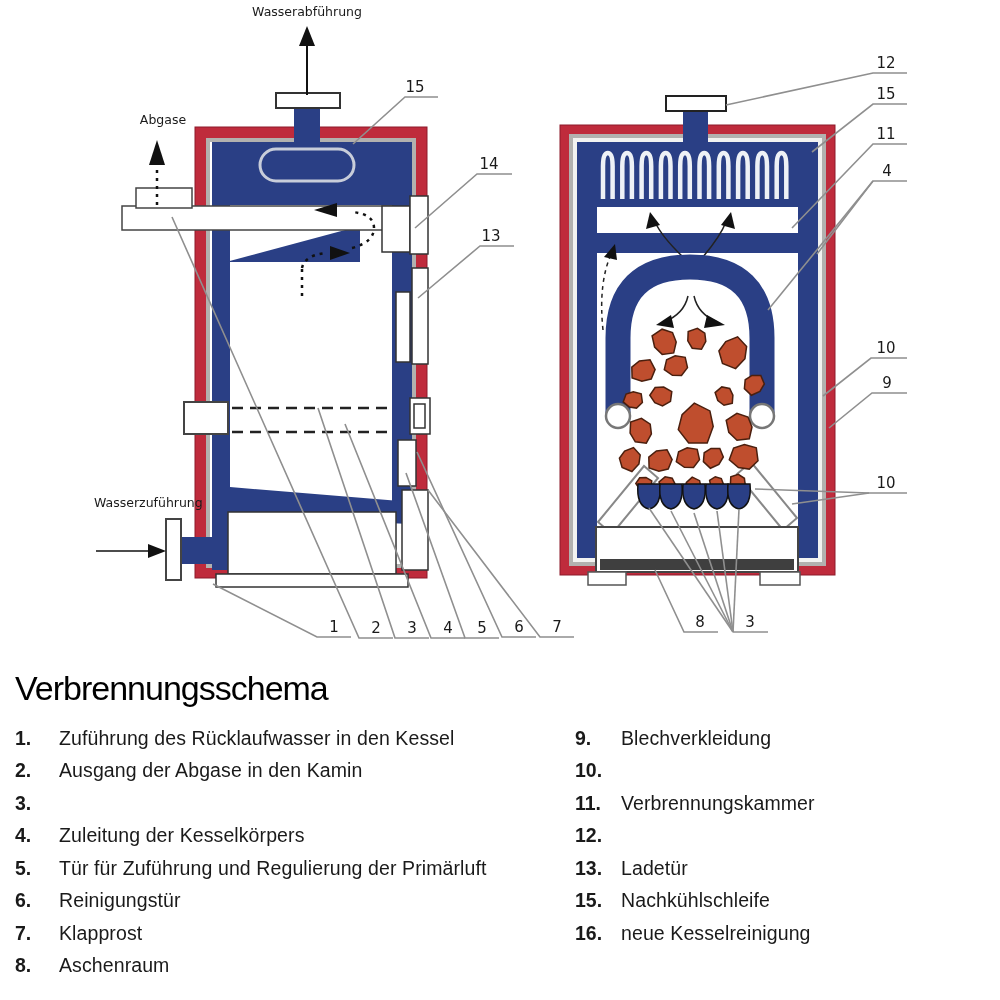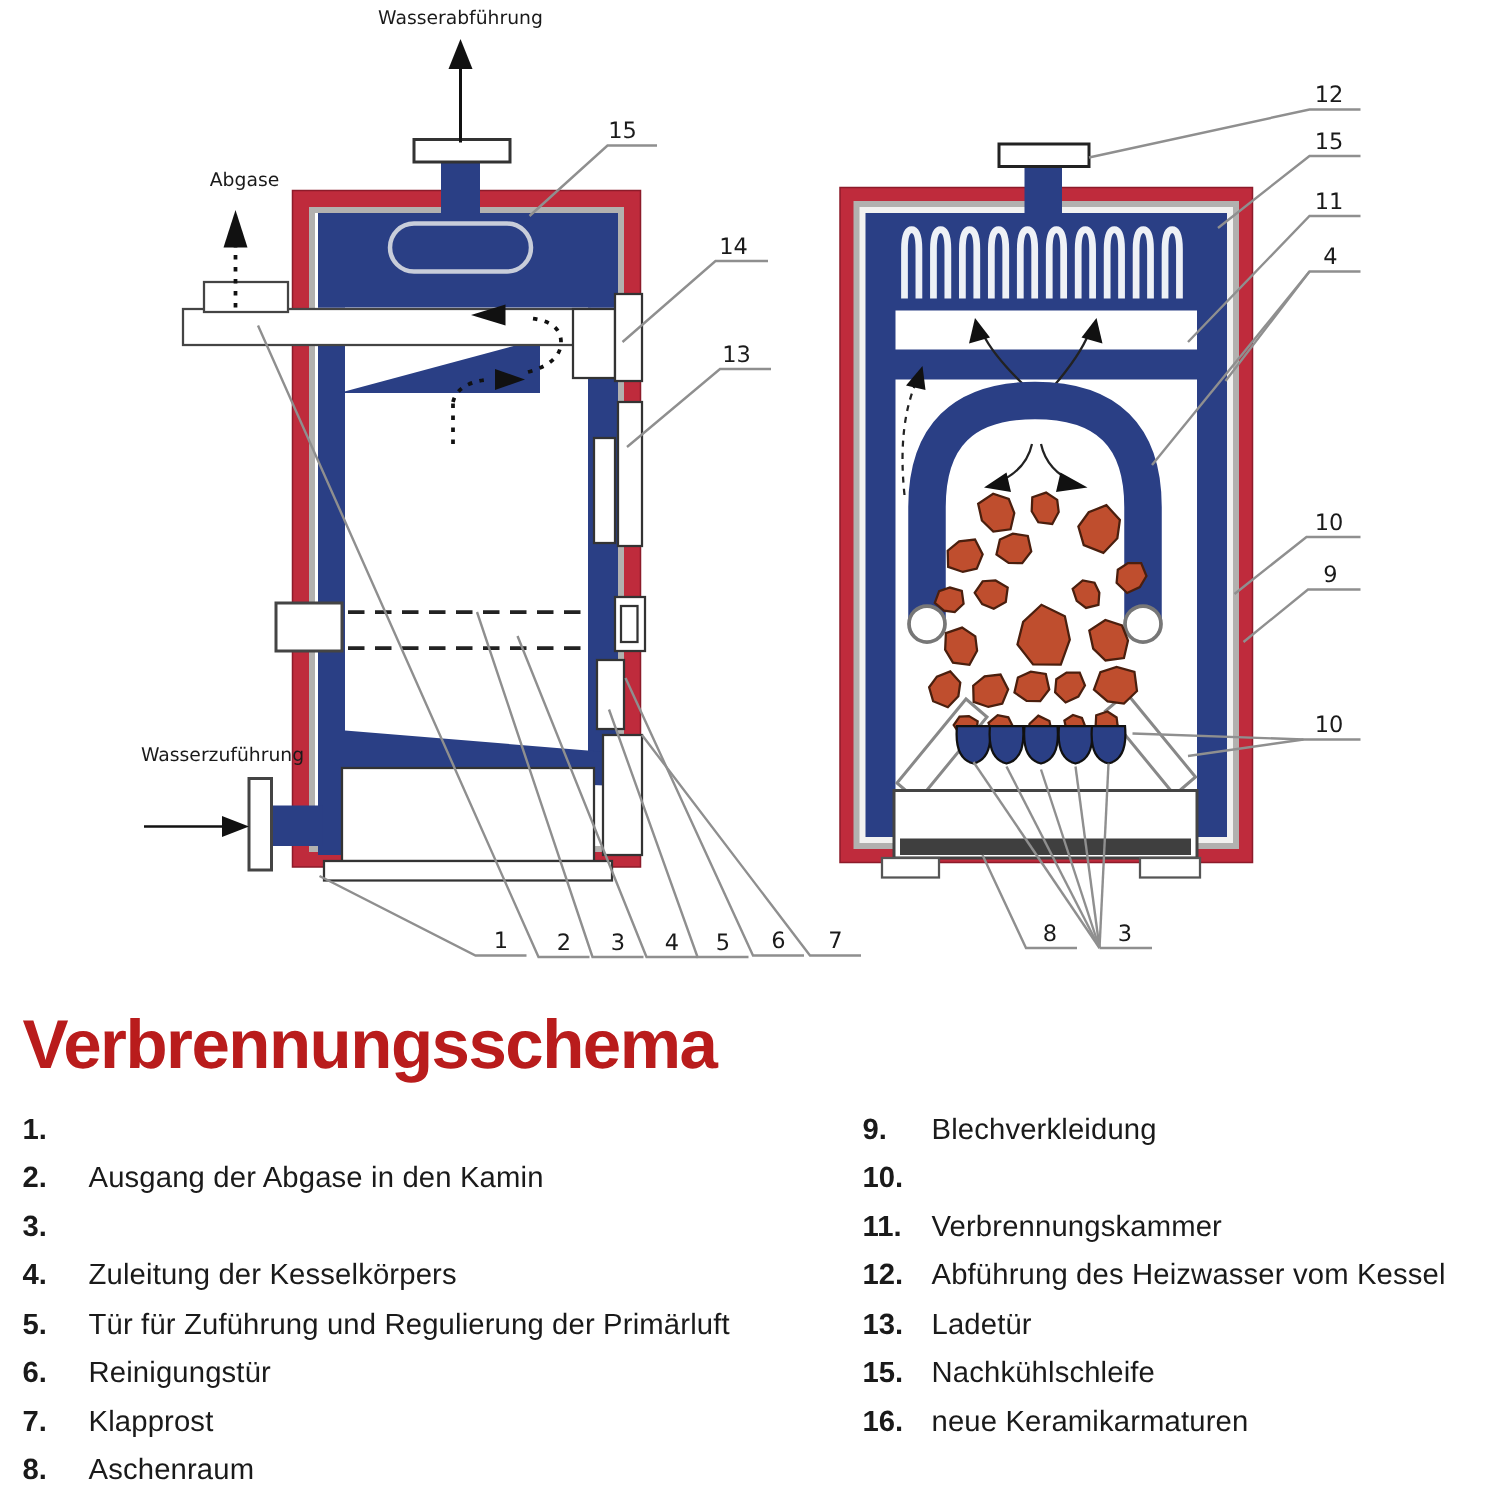--- a/index.html
+++ b/index.html
@@ -10,22 +10,22 @@
     --ink:#1a1a1a; --ash:#3f3f3f;
   }
   html,body{margin:0;padding:0;background:#ffffff;}
   body{width:1000px;height:1000px;font-family:"Liberation Sans",sans-serif;color:var(--ink);overflow:hidden;}
   svg{display:block;}
   svg text{font-family:"DejaVu Sans",sans-serif;fill:#1a1a1a;}
   .flow-label{font-size:12.5px;}
   .callout{font-size:15px;}
   .leader{fill:none;stroke:var(--leader);stroke-width:1.6;}
   .content{padding:0 10px 0 15px;}
-  h1{margin:14px 0 20px 0;font-size:46px;font-weight:bold;letter-spacing:-1px;
-     font-family:"Liberation Sans",sans-serif;color:#b91c1c;}
+  h1{margin:14px 0 20px 0;font-size:34px;font-weight:normal;letter-spacing:-1px;
+     font-family:"Liberation Sans",sans-serif;color:#000000;}
   .legend{display:grid;grid-template-columns:560px 1fr;}
   .lrow{display:flex;align-items:baseline;margin-bottom:11px;font-size:19.5px;line-height:1.1;}
   .lnum{font-weight:bold;flex:none;width:44px;}
   .col-right .lnum{width:46px;}
   .ltxt{letter-spacing:0.1px;}
 </style>
 </head>
 <body>
 
 <svg width="1000" height="655" viewBox="0 0 1000 655">
@@ -229,20 +229,21 @@
     <text x="750" y="627" text-anchor="middle" class="callout">3</text>
   </g>
 </svg>
 
 <div class="content">
   <h1>Verbrennungsschema</h1>
   <div class="legend">
     <div class="col-left">
       <div class="lrow">
           <span class="lnum">1.</span>
+          <span class="ltxt">Zuführung des Rücklaufwasser in den Kessel</span>
         </div>
       <div class="lrow">
           <span class="lnum">2.</span>
           <span class="ltxt">Ausgang der Abgase in den Kamin</span>
         </div>
       <div class="lrow">
           <span class="lnum">3.</span>
         </div>
       <div class="lrow">
           <span class="lnum">4.</span>
@@ -272,29 +273,28 @@
         </div>
       <div class="lrow">
           <span class="lnum">10.</span>
         </div>
       <div class="lrow">
           <span class="lnum">11.</span>
           <span class="ltxt">Verbrennungskammer</span>
         </div>
       <div class="lrow">
           <span class="lnum">12.</span>
-          <span class="ltxt">Abführung des Heizwasser vom Kessel</span>
         </div>
       <div class="lrow">
           <span class="lnum">13.</span>
           <span class="ltxt">Ladetür</span>
         </div>
       <div class="lrow">
           <span class="lnum">15.</span>
           <span class="ltxt">Nachkühlschleife</span>
         </div>
       <div class="lrow">
           <span class="lnum">16.</span>
-          <span class="ltxt">neue Keramikarmaturen</span>
+          <span class="ltxt">neue Kesselreinigung</span>
         </div>
     </div>
   </div>
 </div>
 
 </body></html>

